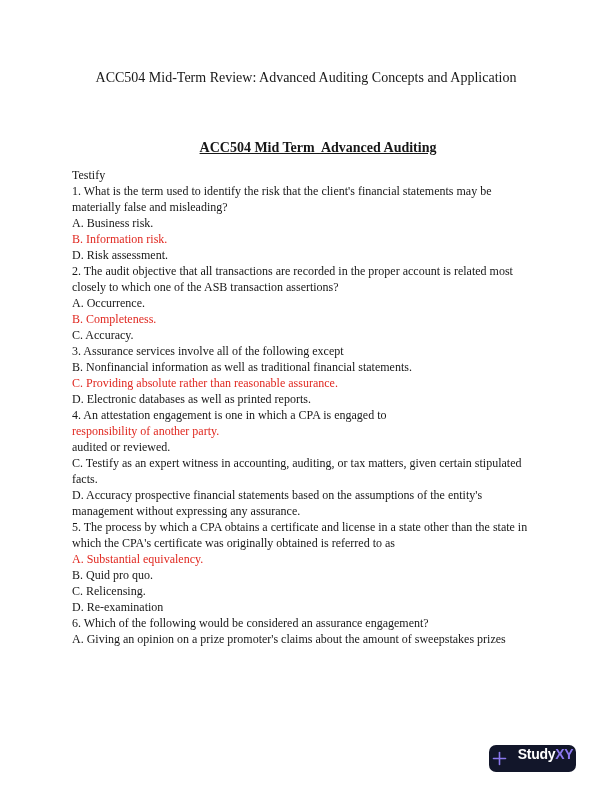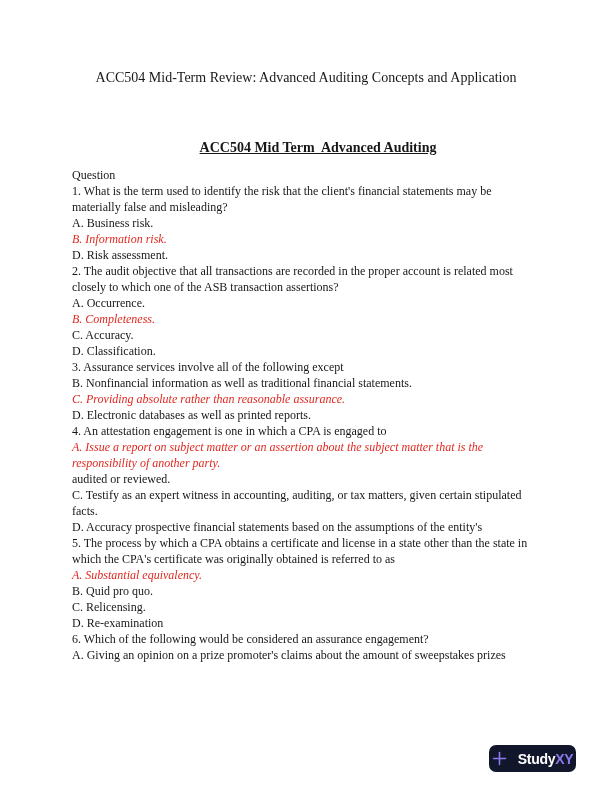--- a/index.html
+++ b/index.html
@@ -49,32 +49,30 @@
     width: 468px;
   }
   .line {
     font-size: 12px;
     line-height: 16px;
     white-space: nowrap;
     color: var(--ink, #171717);
   }
   .line.red {
     color: var(--red, #e02820);
-    font-style: italic;
   }
   .logo-badge {
     position: absolute;
     left: 489px;
     top: 745px;
     width: 87px;
     height: 27px;
     background: var(--logo-bg, #12162a);
     border-radius: 7px;
     display: flex;
-    align-items: center;
     justify-content: center;
     gap: 11px;
     font-family: "Liberation Sans", sans-serif;
     cursor: pointer;
   }
   .logo-plus {
     display: flex;
     align-items: center;
     color: var(--logo-accent, #8b78ee);
   }
@@ -94,43 +92,42 @@
 </head>
 <body>
 
 <div class="page">
 
   <h1 class="doc-title">ACC504 Mid-Term Review: Advanced Auditing Concepts and Application</h1>
 
   <h2 class="doc-subtitle">ACC504 Mid Term  Advanced Auditing</h2>
 
   <div class="content" id="content-lines">
-      <div class="line">Question</div>
+      <div class="line">Testify</div>
       <div class="line">1. What is the term used to identify the risk that the client's financial statements may be</div>
       <div class="line">materially false and misleading?</div>
       <div class="line">A. Business risk.</div>
       <div class="line red">B. Information risk.</div>
       <div class="line">D. Risk assessment.</div>
       <div class="line">2. The audit objective that all transactions are recorded in the proper account is related most</div>
       <div class="line">closely to which one of the ASB transaction assertions?</div>
       <div class="line">A. Occurrence.</div>
       <div class="line red">B. Completeness.</div>
       <div class="line">C. Accuracy.</div>
-      <div class="line">D. Classification.</div>
       <div class="line">3. Assurance services involve all of the following except</div>
       <div class="line">B. Nonfinancial information as well as traditional financial statements.</div>
       <div class="line red">C. Providing absolute rather than reasonable assurance.</div>
       <div class="line">D. Electronic databases as well as printed reports.</div>
       <div class="line">4. An attestation engagement is one in which a CPA is engaged to</div>
-      <div class="line red">A. Issue a report on subject matter or an assertion about the subject matter that is the</div>
       <div class="line red">responsibility of another party.</div>
       <div class="line">audited or reviewed.</div>
       <div class="line">C. Testify as an expert witness in accounting, auditing, or tax matters, given certain stipulated</div>
       <div class="line">facts.</div>
       <div class="line">D. Accuracy prospective financial statements based on the assumptions of the entity's</div>
+      <div class="line">management without expressing any assurance.</div>
       <div class="line">5. The process by which a CPA obtains a certificate and license in a state other than the state in</div>
       <div class="line">which the CPA's certificate was originally obtained is referred to as</div>
       <div class="line red">A. Substantial equivalency.</div>
       <div class="line">B. Quid pro quo.</div>
       <div class="line">C. Relicensing.</div>
       <div class="line">D. Re-examination</div>
       <div class="line">6. Which of the following would be considered an assurance engagement?</div>
       <div class="line">A. Giving an opinion on a prize promoter's claims about the amount of sweepstakes prizes</div>
     </div>
 

